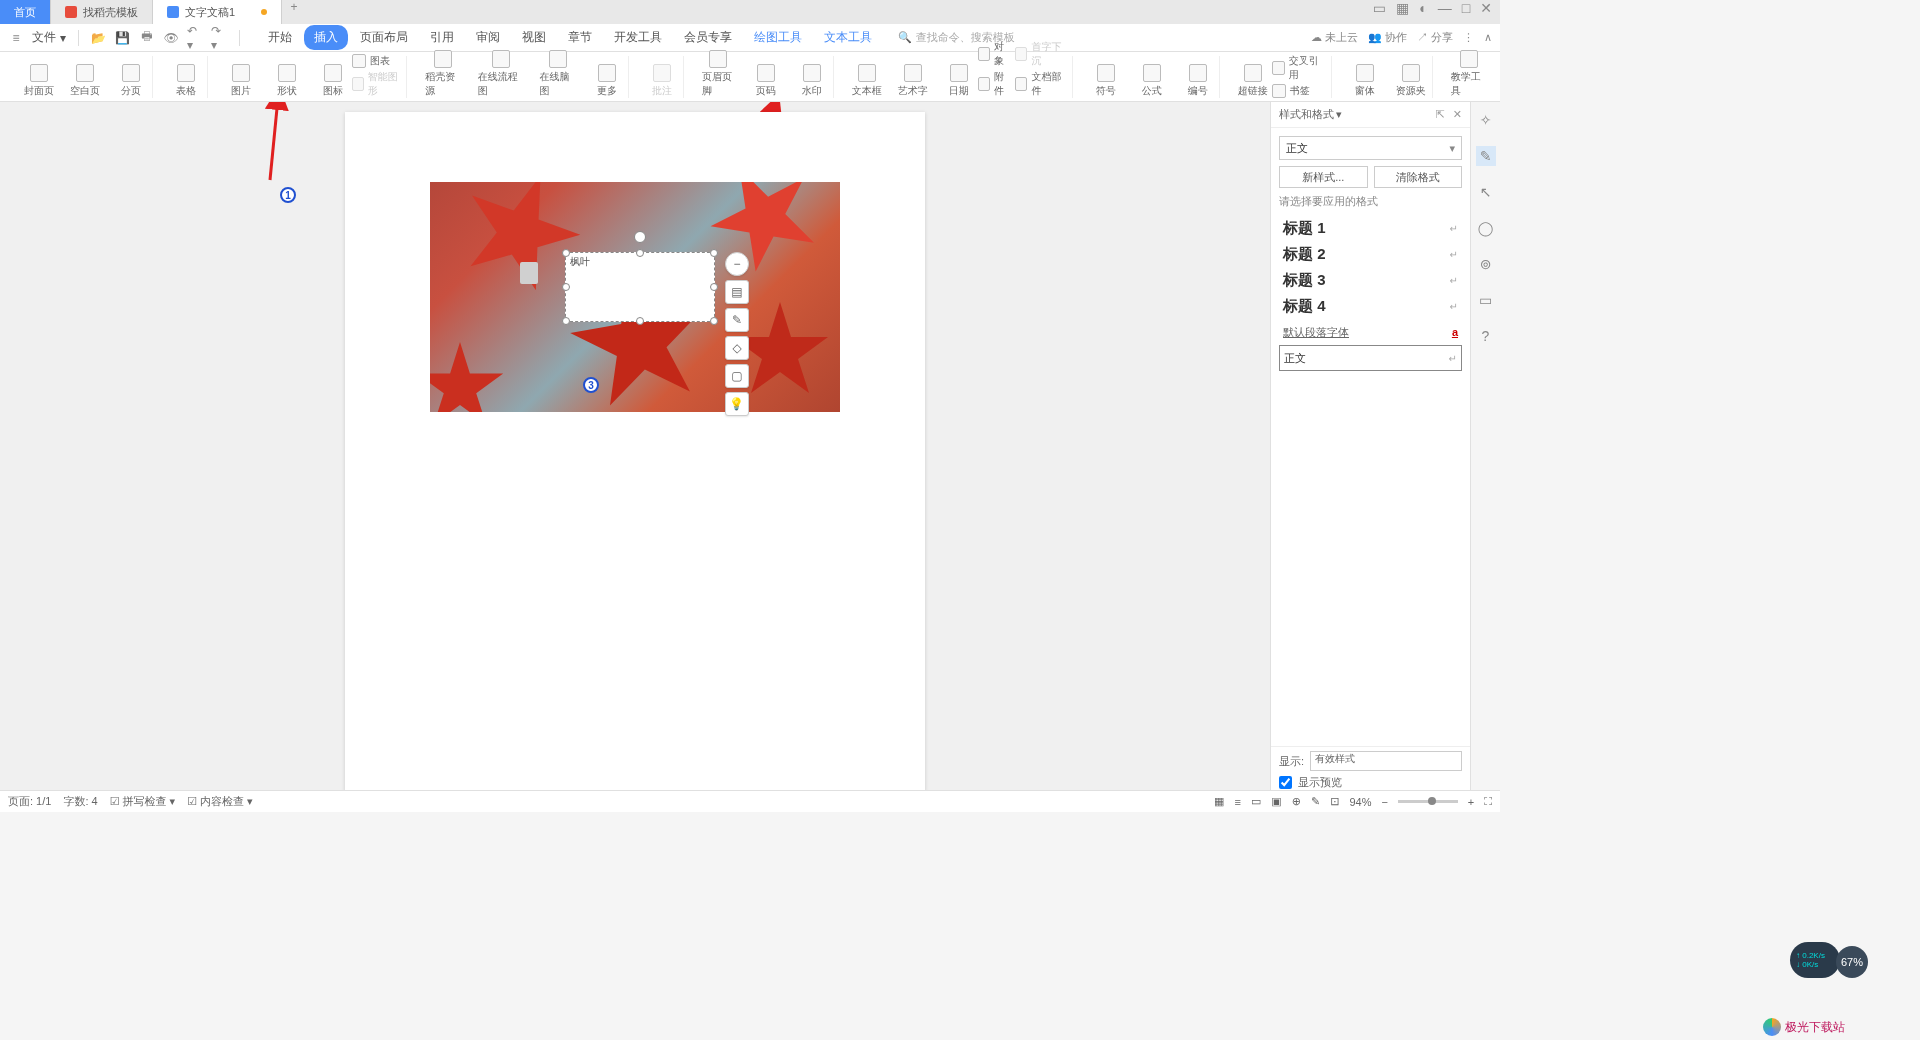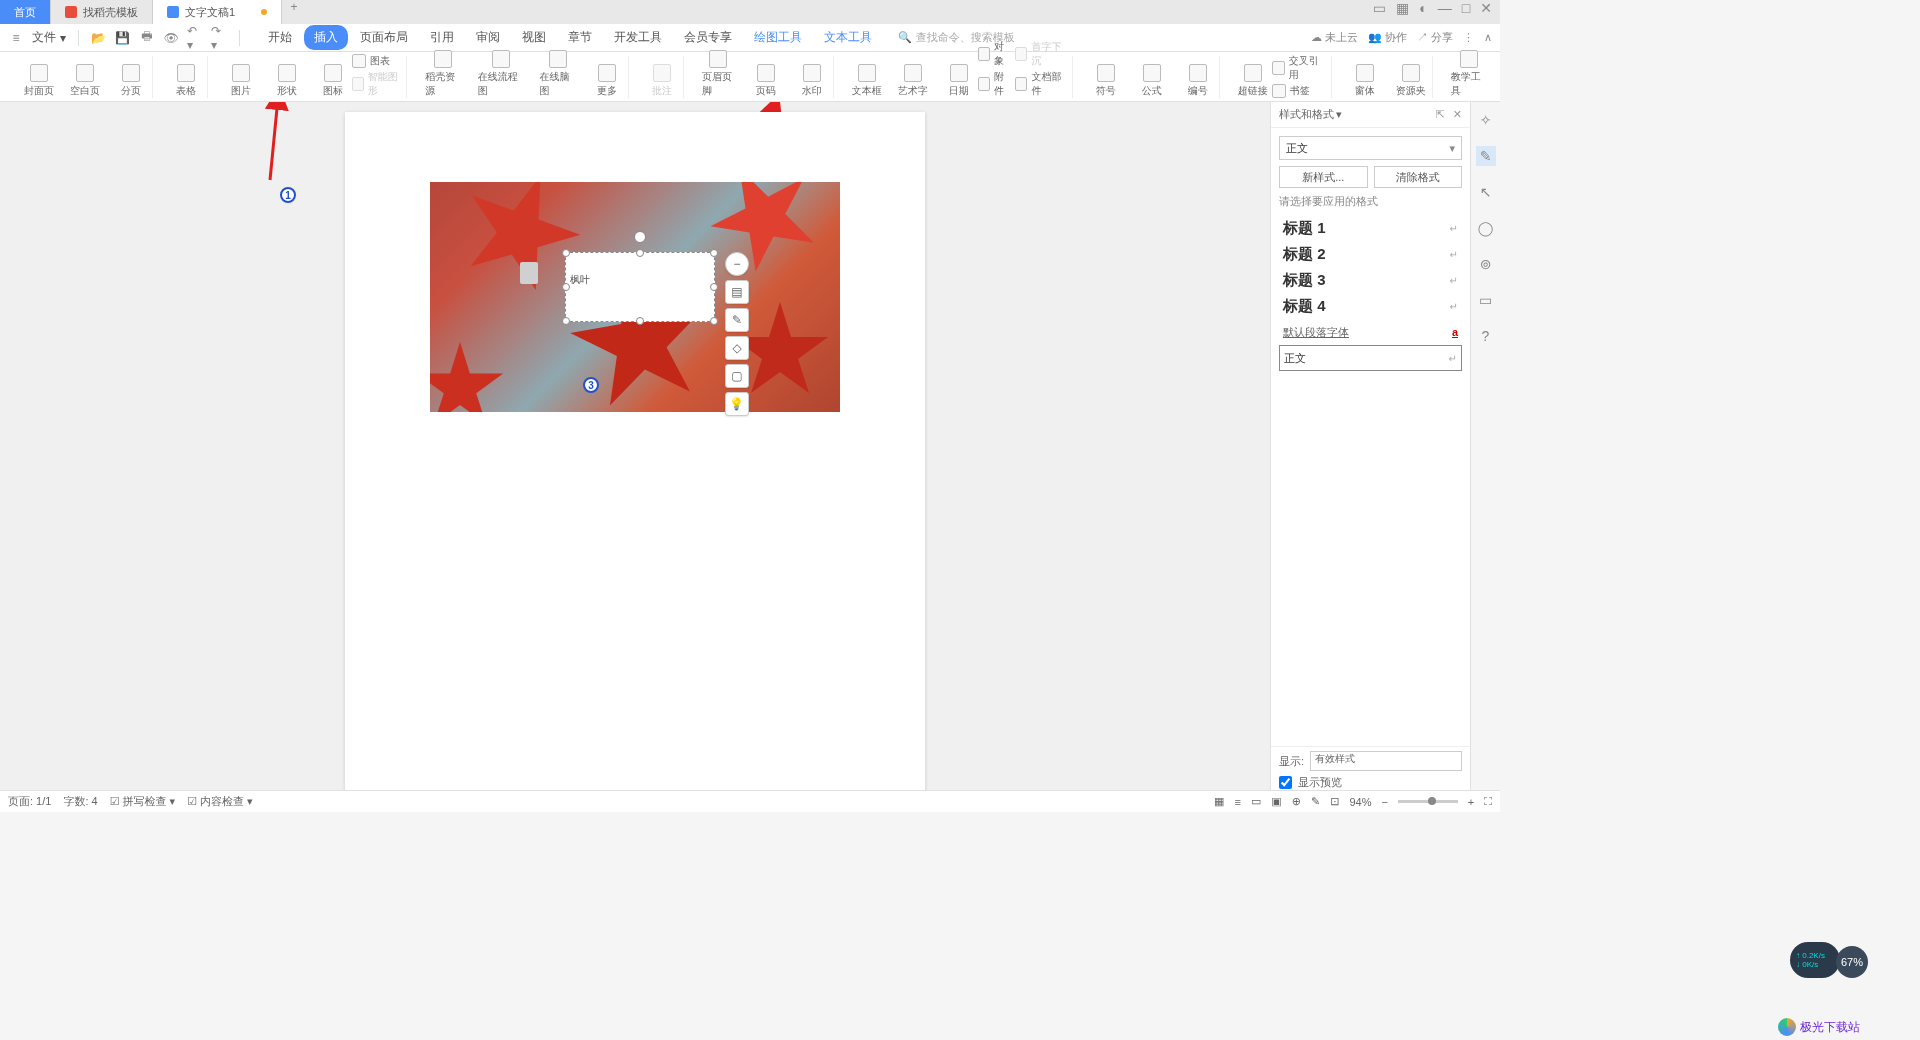--- a/index.html
+++ b/index.html
@@ -48,21 +48,21 @@
 
 
 .content-image { position: absolute; top: 70px; left: 85px; width: 410px; height: 230px; background: linear-gradient(135deg, #b5473a 0%, #c85040 20%, #8fa8b0 50%, #d05a3a 70%, #b04530 100%); overflow: hidden; }
 .leaf { position: absolute; background: #c83020; clip-path: polygon(50% 0%, 61% 35%, 98% 35%, 68% 57%, 79% 91%, 50% 70%, 21% 91%, 32% 57%, 2% 35%, 39% 35%); }
 .l1 { width: 120px; height: 120px; top: -10px; left: 30px; transform: rotate(20deg); background: #d23828;}
 .l2 { width: 140px; height: 140px; top: 90px; left: 140px; transform: rotate(-10deg); background: #c22818;}
 .l3 { width: 110px; height: 110px; top: -20px; right: 20px; transform: rotate(45deg); background: #e04030;}
 .l4 { width: 90px; height: 90px; bottom: -20px; left: -15px; background: #ca2f1f;}
 .l5 { width: 100px; height: 100px; bottom: 10px; right: 10px; background: #bf2a1a;}
 
-.textbox { position: absolute; top: 140px; left: 220px; width: 150px; height: 70px; background: #fff; border: 1px dashed #888; font-size: 10px; padding: 20px 4px; color: #555; }
+.textbox { position: absolute; top: 140px; left: 220px; width: 150px; height: 70px; background: #fff; border: 1px dashed #888; font-size: 10px; padding: 2px 4px; color: #555; }
 .handle { position: absolute; width: 8px; height: 8px; background: #fff; border: 1px solid #888; border-radius: 50%; }
 .h-tl{top:-4px;left:-4px} .h-tr{top:-4px;right:-4px} .h-bl{bottom:-4px;left:-4px} .h-br{bottom:-4px;right:-4px}
 .h-tm{top:-4px;left:50%;margin-left:-4px} .h-bm{bottom:-4px;left:50%;margin-left:-4px}
 .h-ml{top:50%;left:-4px;margin-top:-4px} .h-mr{top:50%;right:-4px;margin-top:-4px}
 .rotate-handle{position:absolute;top:-22px;left:50%;margin-left:-6px;width:12px;height:12px;border:1px solid #888;border-radius:50%;background:#fff}
 
 .float-toolbar { position: absolute; top: 140px; left: 380px; display: flex; flex-direction: column; gap: 4px; }
 .float-btn { width: 24px; height: 24px; background: #fff; border: 1px solid #ccc; border-radius: 3px; display: flex; align-items: center; justify-content: center; font-size: 12px; color: #666; box-shadow: 0 1px 2px rgba(0,0,0,.1);}
 .float-btn.minus { border-radius: 50%; }
 
@@ -97,21 +97,21 @@
 
 
 .statusbar { height: 22px; background: #fff; border-top: 1px solid #e0e0e0; display: flex; align-items: center; padding: 0 8px; font-size: 11px; color: #666; gap: 12px;}
 .statusbar .right { margin-left: auto; display: flex; align-items: center; gap: 10px;}
 .zoom-slider { width: 60px; height: 3px; background: #ccc; position: relative;}
 .zoom-slider::after { content:''; position:absolute; left:50%; top:-3px; width:8px; height:8px; background:#888; border-radius:50%;}
 
 
 .speed-badge { position: absolute; bottom: 62px; right: 80px; width: 50px; height: 36px; background: #2a3a4a; border-radius: 18px; color: #0dd; font-size: 8px; padding: 4px 6px; display:flex; flex-direction:column; justify-content:center;}
 .speed-badge .pct { position:absolute; right:-28px; top:4px; width:32px; height:32px; border-radius:50%; background:#3a4a5a; color:#fff; font-size:11px; display:flex; align-items:center; justify-content:center;}
-.watermark { position: absolute; bottom: 4px; right: 60px; font-size: 12px; color: #6d28d9; display:flex; align-items:center; gap:4px;}
+.watermark { position: absolute; bottom: 4px; right: 75px; font-size: 12px; color: #be185d; display:flex; align-items:center; gap:4px;}
 .watermark .logo { width:18px; height:18px; border-radius:50%; background: conic-gradient(#f5a623, #4a8df8, #2ecc71);}
 
 .red-arrow-svg { position: absolute; pointer-events: none; }
 </style>
 </head>
 <body>
 
 <div class="titlebar">
   <div class="tab home">首页</div>
   <div class="tab">

